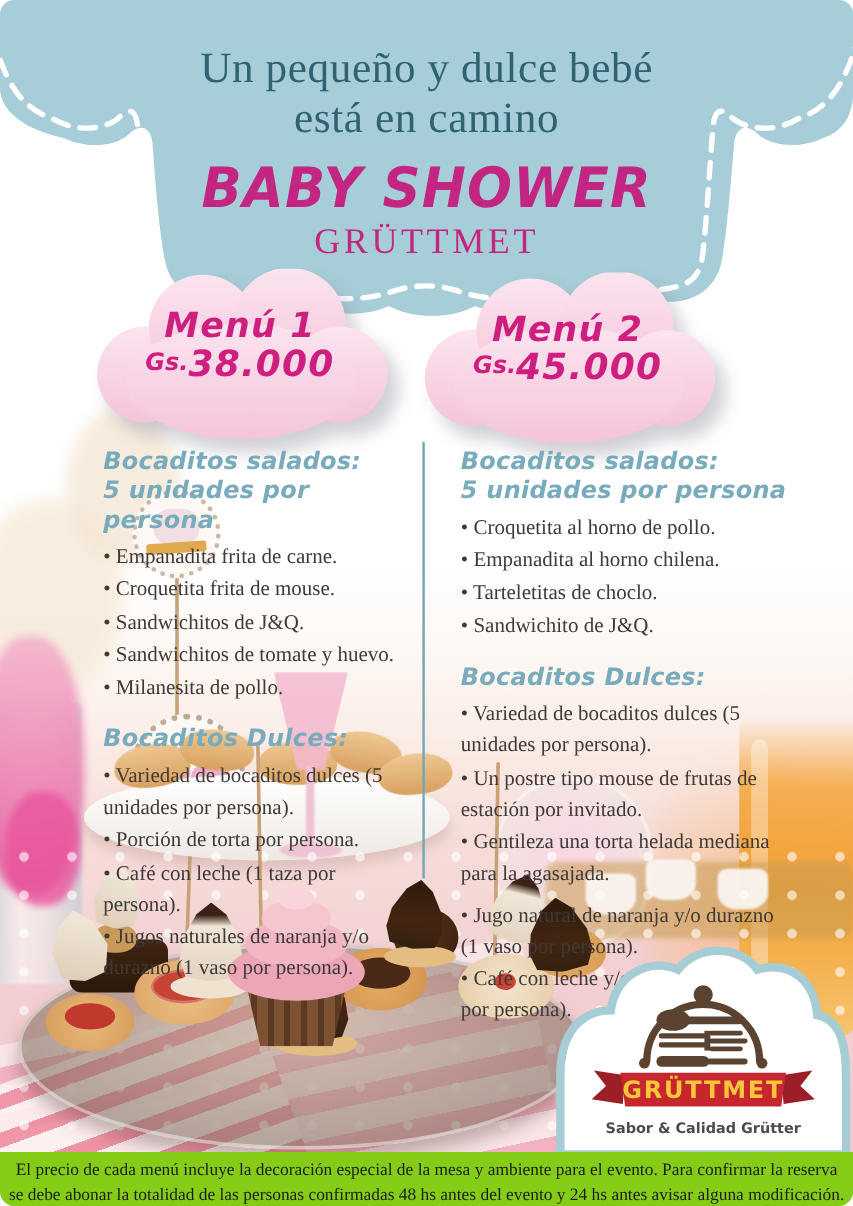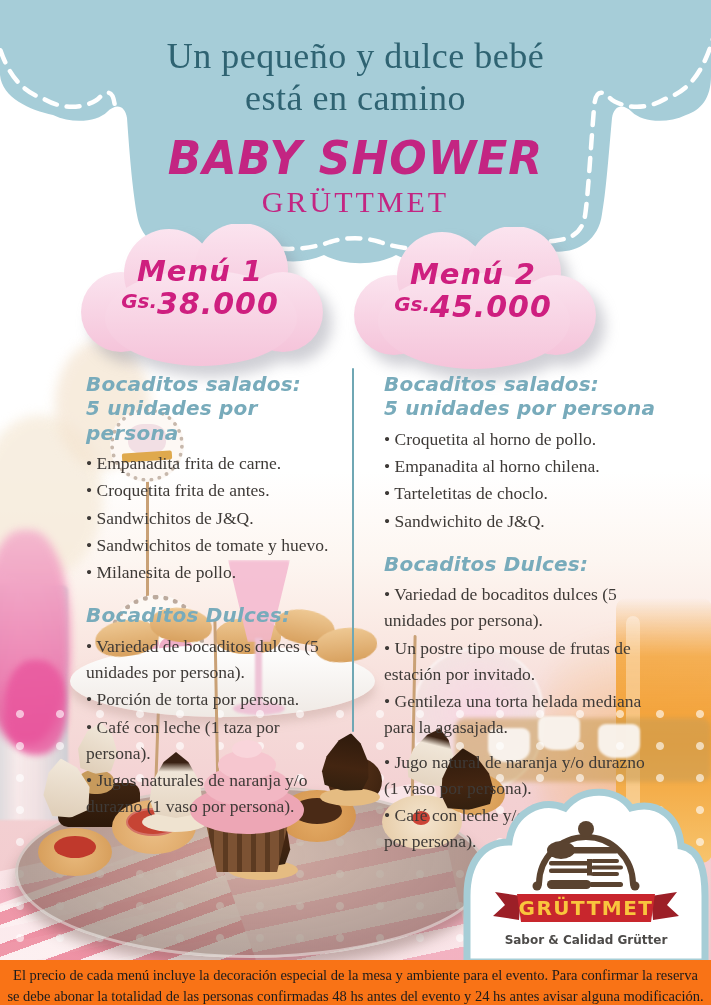--- a/index.html
+++ b/index.html
@@ -1,17 +1,17 @@
 <!DOCTYPE html>
 <html><head>
 <meta charset="utf-8">
 <style>
   html,body{margin:0;padding:0;background:#fff;}
   .poster{position:relative;width:711px;height:1005px;overflow:hidden;background:#fff;
-    font-family:"Liberation Serif",serif;}
+    font-family:"Liberation Serif",serif;border-radius:12px;}
   .poster *{box-sizing:border-box;}
 
   
   .photo{position:absolute;left:0;top:230px;width:711px;height:732px;
     background:linear-gradient(180deg,#ffffff 0%,#ffffff 33%,#fdf6f1 45%,#fae9e3 55%,#f6ddda 64%,#f3d0d2 78%,#f2c9cd 100%);}
   .photo>div{position:absolute;}
   .balloon{border-radius:50%;filter:blur(6px);}
   .b1{left:-22px;top:185px;width:125px;height:165px;background:#f6ebda;opacity:.8;}
   .b2{left:55px;top:110px;width:95px;height:130px;background:#f4e4d0;opacity:.7;}
   .pinkfluff{left:-18px;top:300px;width:88px;height:215px;border-radius:45%;
@@ -128,21 +128,21 @@
   .sec + .sec{margin-top:18px;}
   .items{margin-top:5px;}
   .item{line-height:1.5;margin-bottom:1px;}
   .item:before{content:"• ";}
   .item.gap{margin-top:8px;}
 
   
   .logo-cloud{position:absolute;left:461px;top:784px;width:250px;height:178px;z-index:6;}
 
   
-  .footer{position:absolute;left:0;top:960px;width:711px;height:45px;background:#f97316;z-index:7;
+  .footer{position:absolute;left:0;top:960px;width:711px;height:45px;background:#84cc16;z-index:7;
     text-align:center;font-family:"Liberation Serif",serif;color:#1c1c1c;font-size:14.5px;line-height:1.45;padding-top:5px;}
 </style>
 </head>
 <body>
 
 <div class="poster">
 
   <div class="photo">
     <div class="balloon b1"></div>
     <div class="balloon b2"></div>
@@ -314,21 +314,21 @@
     </div>
   </div>
 
   <div class="columns">
     <div class="col col-left">
       <div class="sec">
         <div class="sec-head">Bocaditos salados:</div>
         <div class="sec-head">5 unidades por persona</div>
         <div class="items">
           <div class="item">Empanadita frita de carne.</div>
-          <div class="item">Croquetita frita de antes.</div>
+          <div class="item">Croquetita frita de mouse.</div>
           <div class="item">Sandwichitos de J&amp;Q.</div>
           <div class="item">Sandwichitos de tomate y huevo.</div>
           <div class="item">Milanesita de pollo.</div>
         </div>
       </div>
       <div class="sec">
         <div class="sec-head">Bocaditos Dulces:</div>
         <div class="items">
           <div class="item">Variedad de bocaditos dulces (5 unidades por persona).</div>
           <div class="item">Porción de torta por persona.</div>

